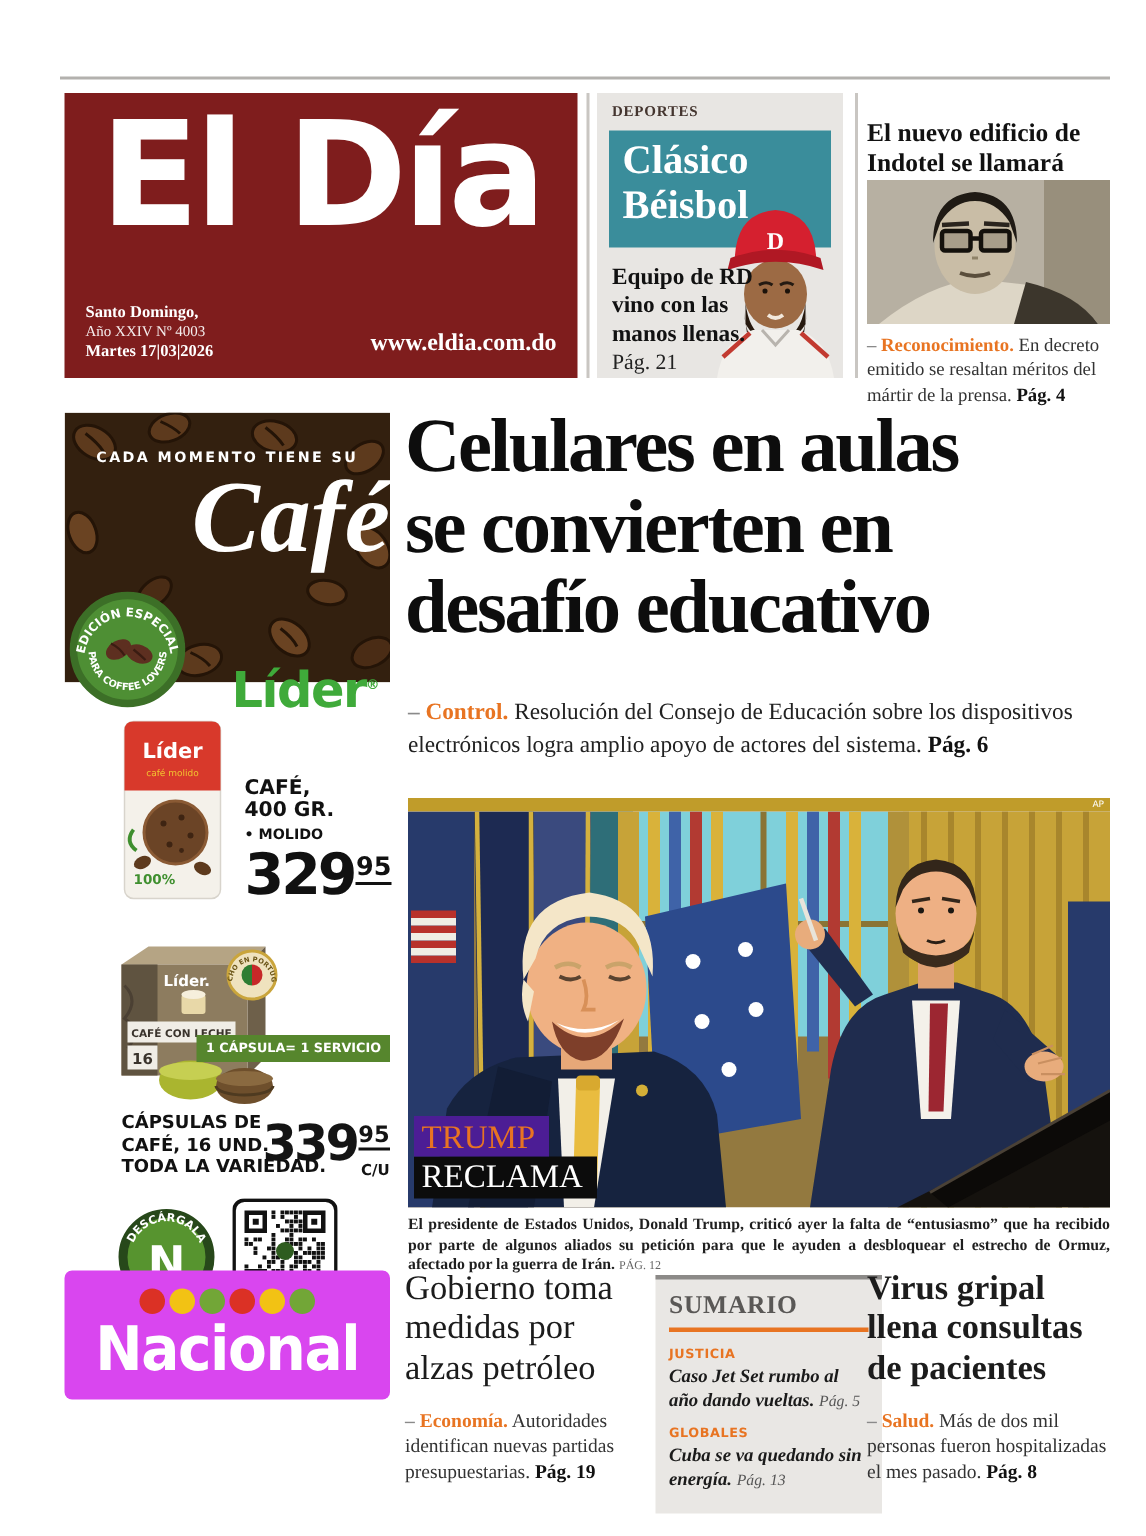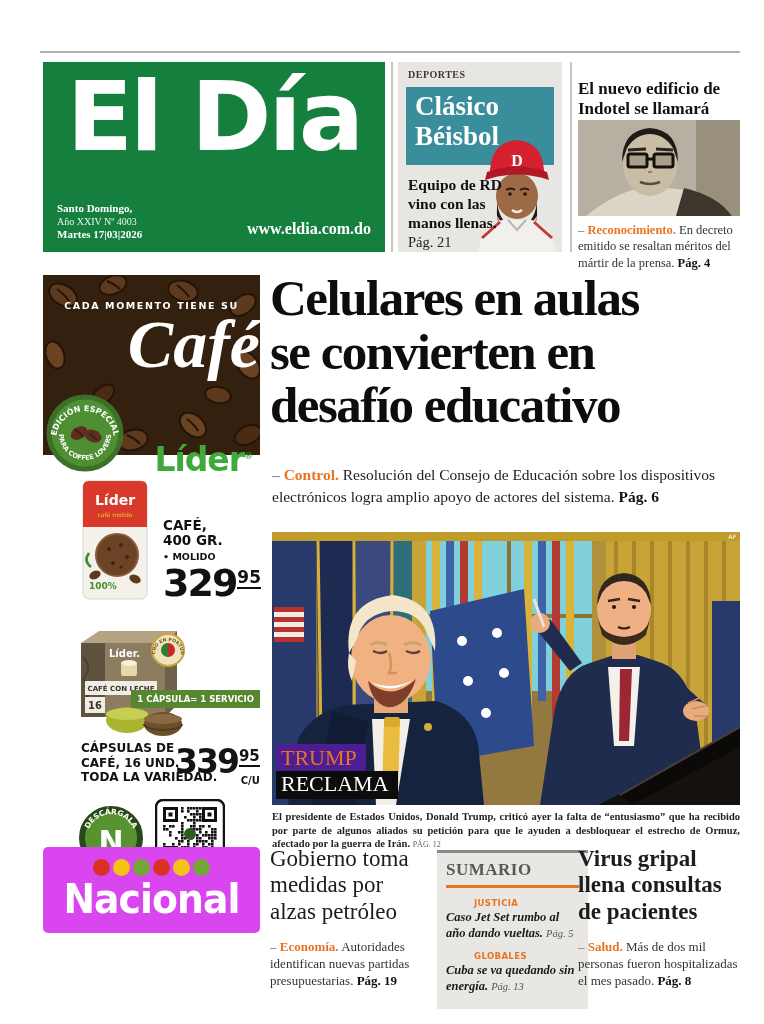--- a/index.html
+++ b/index.html
@@ -4,21 +4,21 @@
 <style>
   html,body{margin:0;padding:0;background:#fff;}
   .page{position:relative;width:764px;height:1024px;background:#ffffff;overflow:hidden;
         font-family:"Liberation Serif",serif;color:#141414;}
   .abs{position:absolute;}
 
   
   .top-rule{left:40px;top:51px;width:700px;height:2px;background:#b3b1ae;}
 
   
-  .masthead{left:43px;top:62px;width:342px;height:190px;background:#15803d;}
+  .masthead{left:43px;top:62px;width:342px;height:190px;background:#7f1d1d;}
   .masthead-title{position:absolute;left:12px;top:-6px;width:318px;text-align:center;
     font-family:"DejaVu Sans",sans-serif;font-weight:bold;font-size:97px;color:#fff;
     letter-spacing:-3px;line-height:1.25;}
   .masthead-meta{position:absolute;left:14px;bottom:10px;color:#fff;font-size:11px;line-height:1.25;}
   .masthead-meta .b{font-weight:bold;}
   .masthead-meta .thin{font-size:10px;opacity:.92;}
   .masthead-site{position:absolute;right:14px;bottom:14px;color:#fff;font-weight:bold;font-size:16px;}
 
   .vrule{width:2px;background:#c9c6c2;}
 
@@ -99,21 +99,21 @@
   .b-col{top:846px;}
   .econ{left:270px;width:164px;}
   .b-h{font-size:23px;line-height:1.15;color:#1c1c1c;}
   .b-h.bold{font-weight:bold;}
   .b-kick{margin-top:14px;font-size:13px;line-height:1.3;color:#333;}
   .sumario{left:437px;top:850px;width:151px;background:#e9e7e4;border-top:3px solid #8c8a88;
     padding:7px 9px 14px 9px;box-sizing:border-box;}
   .sum-title{font-weight:bold;font-size:17px;letter-spacing:.5px;color:#5a5856;}
   .sum-rule{height:3px;background:#e87422;margin:5px 0 9px 0;}
   .sum-sec{font-family:"DejaVu Sans",sans-serif;font-weight:bold;font-size:8.5px;
-    letter-spacing:.4px;color:#e87422;margin-top:10px;margin-left:28px;}
+    letter-spacing:.4px;color:#e87422;margin-top:10px;}
   .sum-text{font-weight:bold;font-size:12.5px;line-height:1.25;color:#1a1a1a;margin-top:2px;font-style:italic;}
   .sum-text .pg{font-weight:normal;font-size:10.5px;color:#555;}
   .health{left:578px;width:164px;}
 </style>
 </head>
 <body>
 
 <div class="page">
 
   <div class="abs top-rule"></div>

